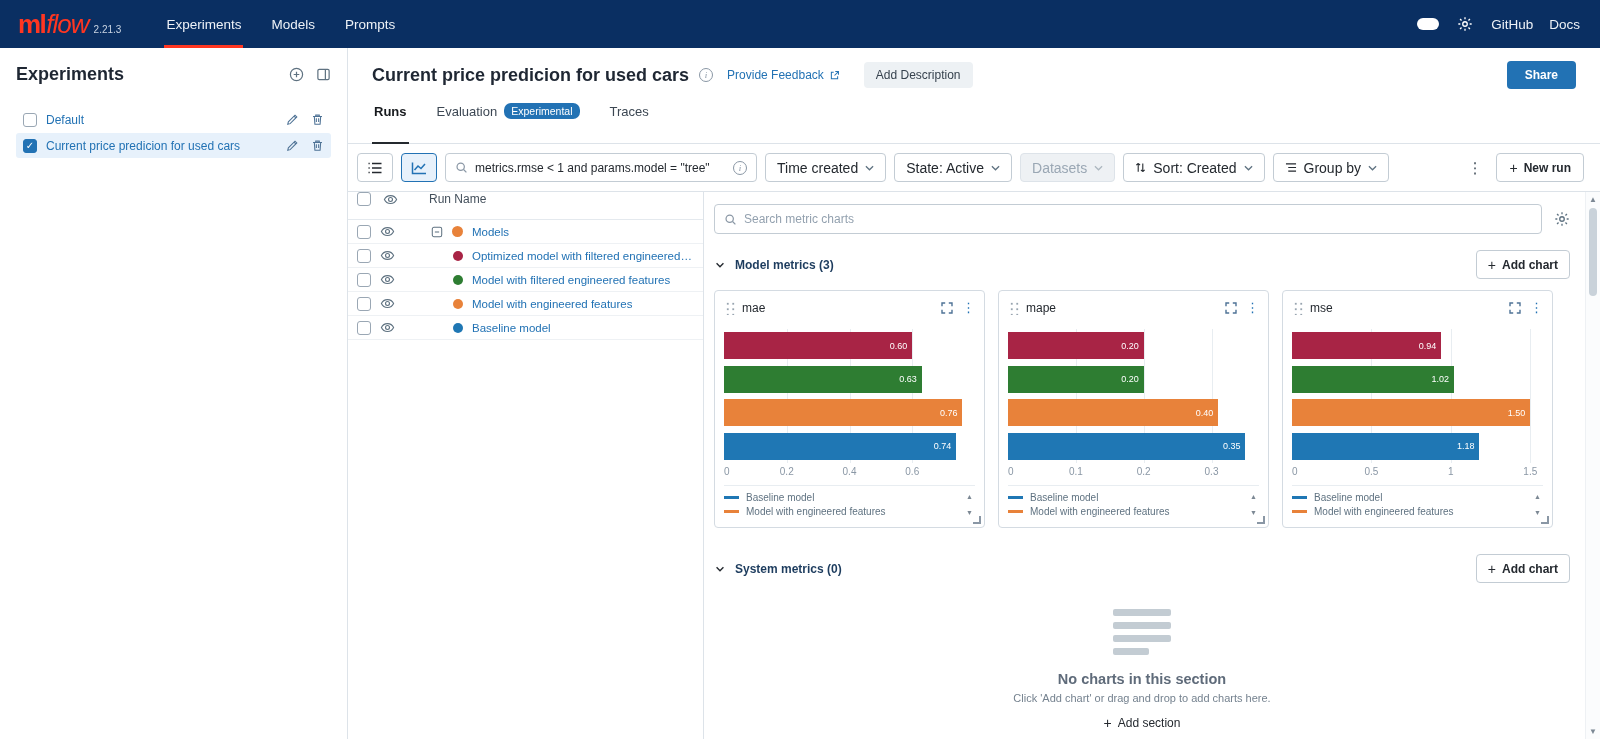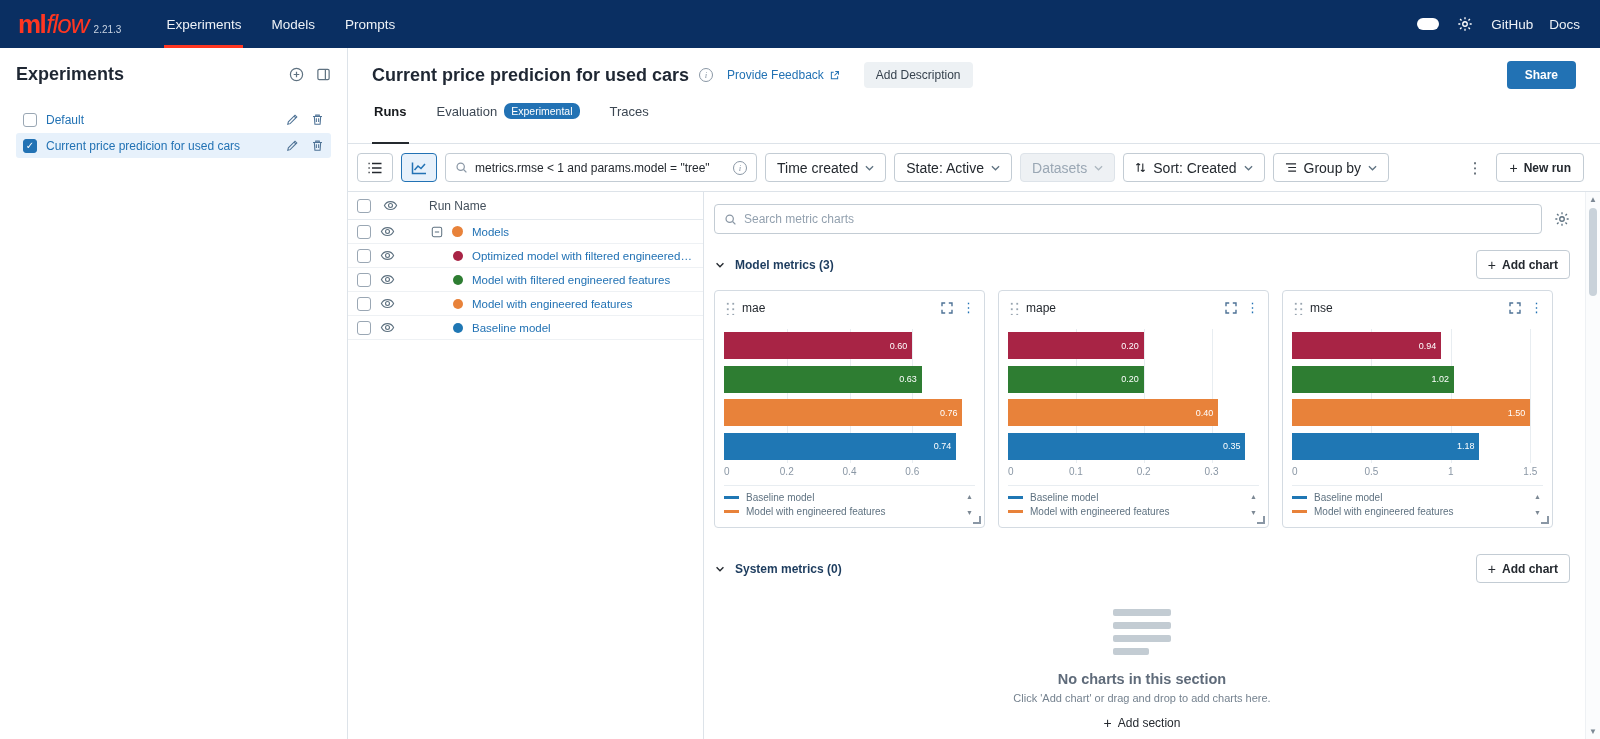--- a/index.html
+++ b/index.html
@@ -63,21 +63,21 @@
 .toolbar-search input{flex:1;border:none;font-size:12px;color:#24292f;background:transparent}
 .drop-btn{height:29px;border:1px solid #c3ccd4;border-radius:4px;background:#fff;display:inline-flex;align-items:center;gap:7px;padding:0 11px;font-size:14px;color:#24292f}
 .drop-btn.disabled{background:#eef1f4;border-color:#dde3e9;color:#9aa7b4;cursor:default}
 .drop-btn.disabled svg{opacity:.45}
 .kebab{margin-left:auto;font-size:15px;color:#44505c;cursor:pointer;padding:0 6px}
 .new-run-btn{height:29px;border:1px solid #c3ccd4;border-radius:4px;background:#fff;display:inline-flex;align-items:center;gap:6px;padding:0 12px;font-size:12px;font-weight:700;color:#24292f}
 .plus{font-size:14px;font-weight:400;line-height:1}
 
 .content{flex:1;min-height:0;display:flex}
 .runs-panel{width:356px;flex:none;border-right:1px solid #dde3e9;display:flex;flex-direction:column;min-height:0}
-.runs-table-header{display:flex;align-items:center;gap:12px;height:28px;flex:none;padding:0 9px;border-bottom:1px solid #e4e9ee}
+.runs-table-header{display:flex;align-items:flex-start;gap:12px;height:28px;flex:none;padding:0 9px;border-bottom:1px solid #e4e9ee}
 .col-runname{font-size:12px;color:#44505c;margin-left:19px}
 .eye,.eye-slot{display:inline-flex;cursor:pointer;flex:none}
 .run-row{display:flex;align-items:center;gap:9px;height:24px;padding:0 9px;border-bottom:1px solid #eef1f4;background:#fff}
 .grp-indent{width:18px;flex:none}
 .child-indent{width:40px;flex:none}
 .collapse-icon{display:inline-flex;cursor:pointer;flex:none}
 .group-circle{width:11px;height:11px;border-radius:50%;flex:none}
 .run-dot{width:10px;height:10px;border-radius:50%;flex:none}
 .run-label{font-size:11.5px;color:#2272b4;white-space:nowrap;overflow:hidden;text-overflow:ellipsis;cursor:pointer}
 .runs-footer{margin-top:auto;padding:9px 12px;font-size:11px;color:#3c4753}

